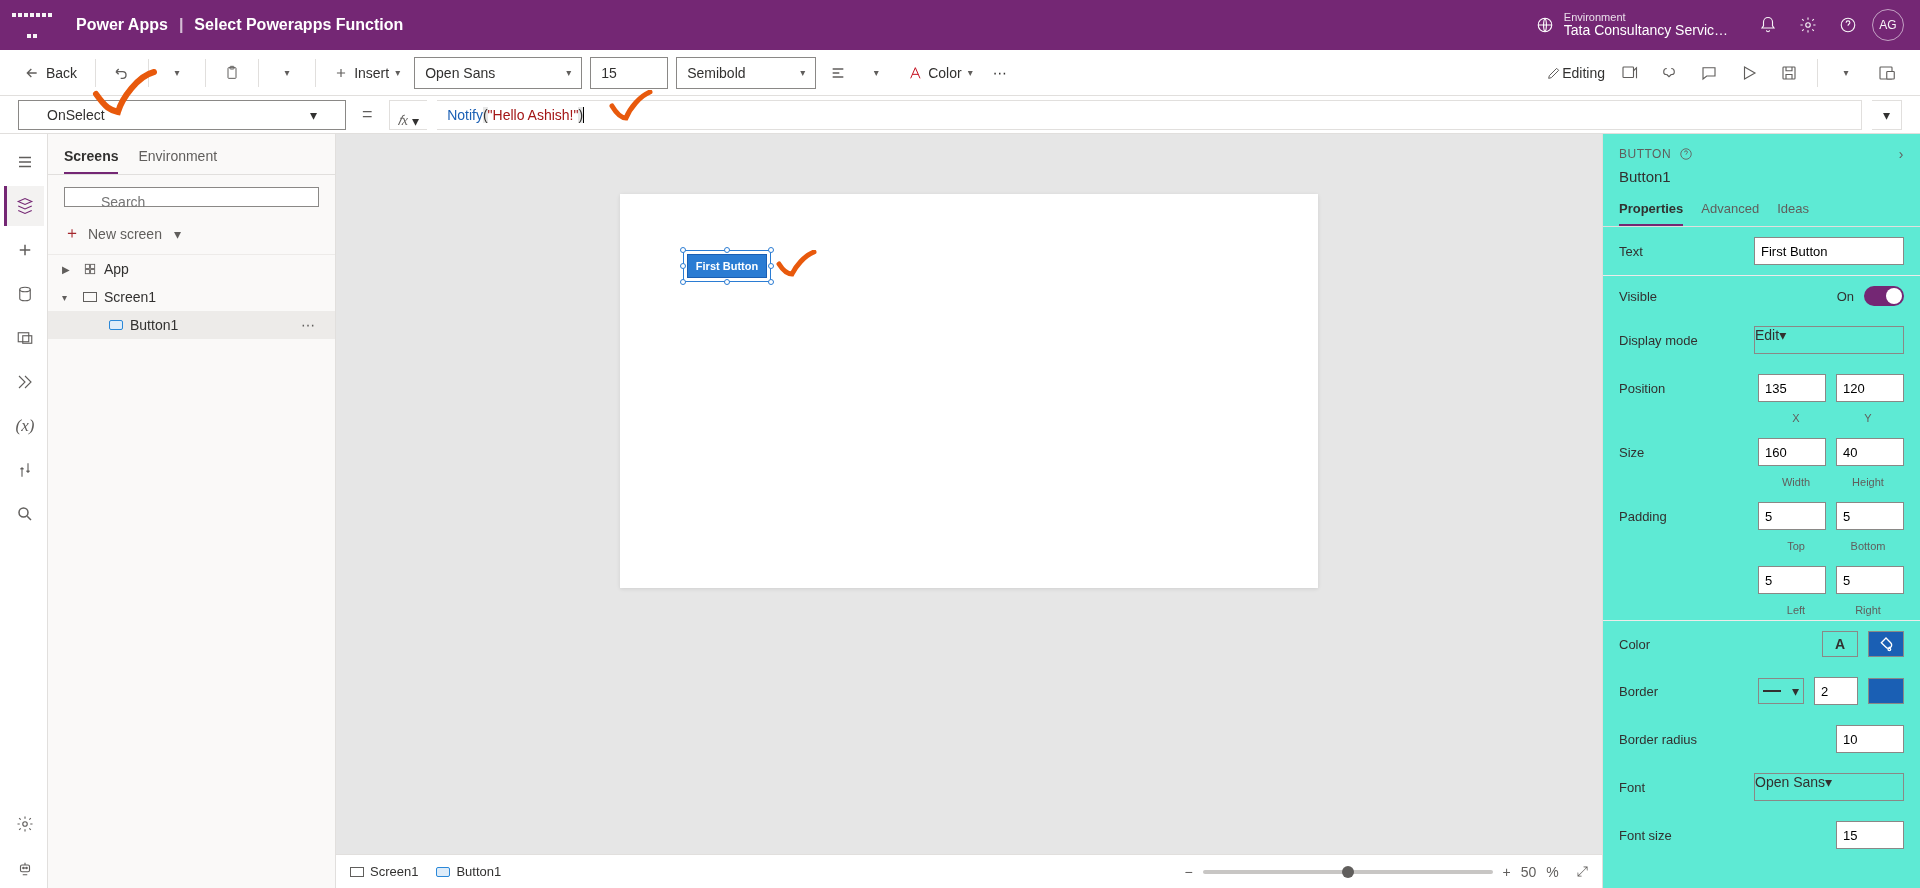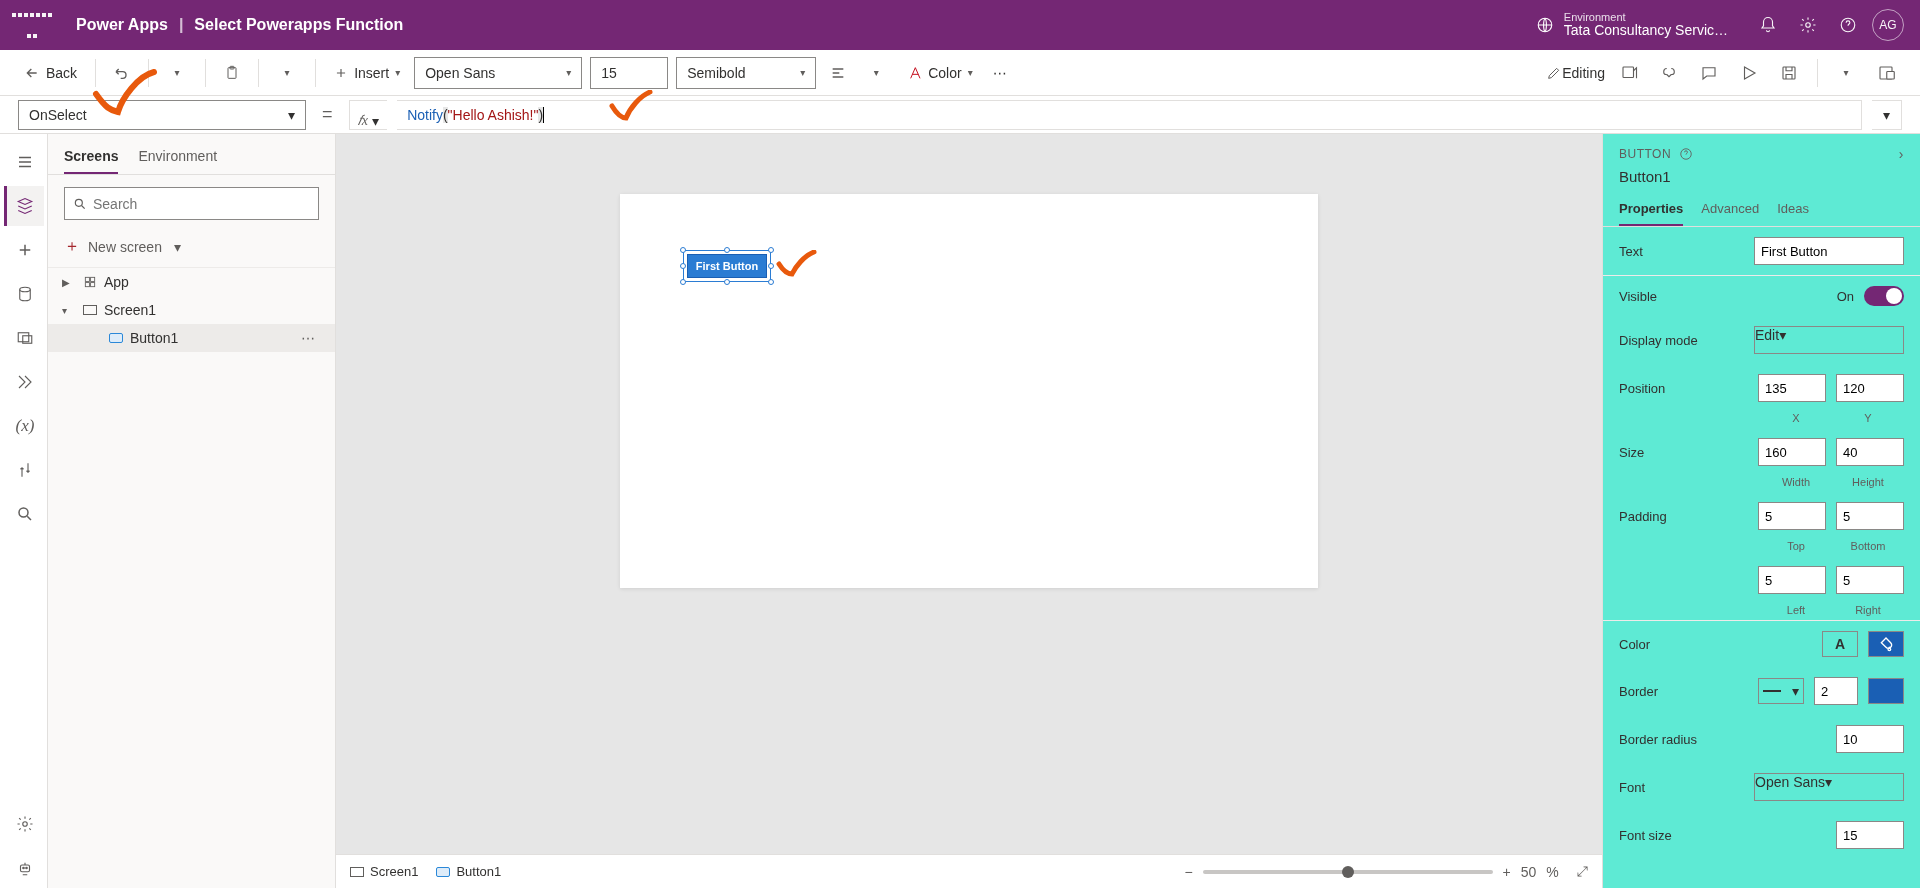--- a/index.html
+++ b/index.html
@@ -26,21 +26,21 @@
 .cmdbar .sel { border: 1px solid #8a8886; height: 32px; display: flex; align-items: center; padding: 0 10px; min-width: 168px; justify-content: space-between; background: #fff; }
 .cmdbar .sel.small { min-width: 78px; width: 78px; }
 .cmdbar .sel.weight { min-width: 140px; }
 .cmdbar .spacer { flex: 1; }
 .cmdbar .pill { display: flex; align-items: flex-end; cursor: pointer; }
 .cmdbar .chev { font-size: 10px; color: #605e5c; }
 .cmdbar .iconbtn { width: 32px; display:flex; align-items:center; justify-content:center; cursor:pointer; color:#605e5c; }
 
 
 .fxbar { height: 38px; background: #fff; border-bottom: 1px solid #e1dfdd; display: flex; align-items: center; padding: 0 18px; gap: 10px; position: relative; }
-.fxbar .prop-sel { border: 1px solid #8a8886; height: 30px; width: 288px; display: flex; align-items: center; padding: 0 10px; justify-content: space-between; background: #fff; }
+.fxbar .prop-sel { border: 1px solid #8a8886; height: 30px; width: 328px; display: flex; align-items: center; padding: 0 28px; justify-content: space-between; background: #fff; }
 .fxbar .eq { font-size: 18px; color: #605e5c; padding: 0 6px; }
 .fxbar .fx { font-style: italic; font-family: "Times New Roman", serif; color: #605e5c; padding-right: 4px; display:flex; align-items:center; gap:4px;}
 .fxbar .formula { flex: 1; border: 1px solid #e1dfdd; border-left: none; height: 30px; display: flex; align-items: center; padding: 0 10px; font-family: Consolas, monospace; font-size: 14px; background:#fff; }
 .fxbar .fx-wrap { border: 1px solid #e1dfdd; height: 30px; display:flex; align-items:flex-end; padding: 0 8px; border-right:none; background:#fff;}
 .fxbar .expand { width: 30px; display:flex; align-items:center; justify-content:center; border:1px solid #e1dfdd; border-left:none; height:30px; background:#fff;}
 .fn-name { color: #1a5fb4; }
 .fn-paren { color: #323130; background: #e6e6e6; }
 .fn-str { color: #a31515; }
 .cursor-line { border-right: 1px solid #000; }
 
@@ -51,21 +51,21 @@
 .rail .rail-btn.active { border-left: 3px solid #742774; color: #742774; background: #f3f2f1; }
 .rail .rail-spacer { flex: 1; }
 
 
 .tree-panel { width: 288px; background: #faf9f8; border-right: 1px solid #e1dfdd; display: flex; flex-direction: column; }
 .tree-head { display: flex; align-items: center; justify-content: space-between; padding: 14px 16px 6px; }
 .tree-head h2 { font-size: 18px; font-weight: 600; }
 .tree-tabs { display: flex; gap: 20px; padding: 6px 16px 0; border-bottom: 1px solid #e1dfdd; }
 .tree-tabs .tab { padding: 8px 0; cursor: pointer; color: #605e5c; }
 .tree-tabs .tab.active { color: #323130; border-bottom: 2px solid #742774; font-weight: 600; }
-.tree-search { margin: 12px 16px; border: 1px solid #8a8886; height: 33px; display: flex; align-items: center; padding: 0 8px; gap: 6px; background:#fff; }
+.tree-search { margin: 12px 16px; border: 1px solid #8a8886; height: 20px; display: flex; align-items: center; padding: 0 8px; gap: 6px; background:#fff;flex-direction:column; }
 .tree-search input { border: none; outline: none; flex: 1; font-size: 14px; background:transparent; }
 .tree-newscreen { display: flex; align-items: center; gap: 8px; padding: 4px 16px 10px; color: #605e5c; cursor: pointer; }
 .tree-list { flex: 1; overflow: auto; }
 .tree-item { display: flex; align-items: center; gap: 6px; padding: 6px 12px; cursor: pointer; }
 .tree-item.l1 { padding-left: 14px; }
 .tree-item.l2 { padding-left: 14px; }
 .tree-item.l3 { padding-left: 40px; background: #edebe9; }
 .tree-item .caret { width: 14px; font-size: 10px; color: #605e5c; }
 .tree-item .icn { width: 16px; height: 16px; display:inline-flex; align-items:center; justify-content:center;}
 .tree-item .more { margin-left: auto; letter-spacing: 2px; color:#605e5c; padding-right:6px;}

